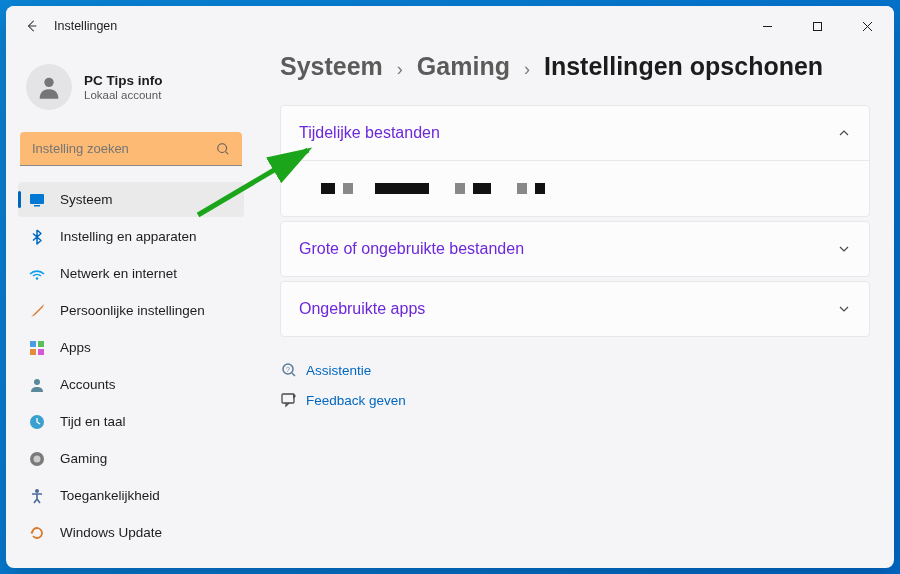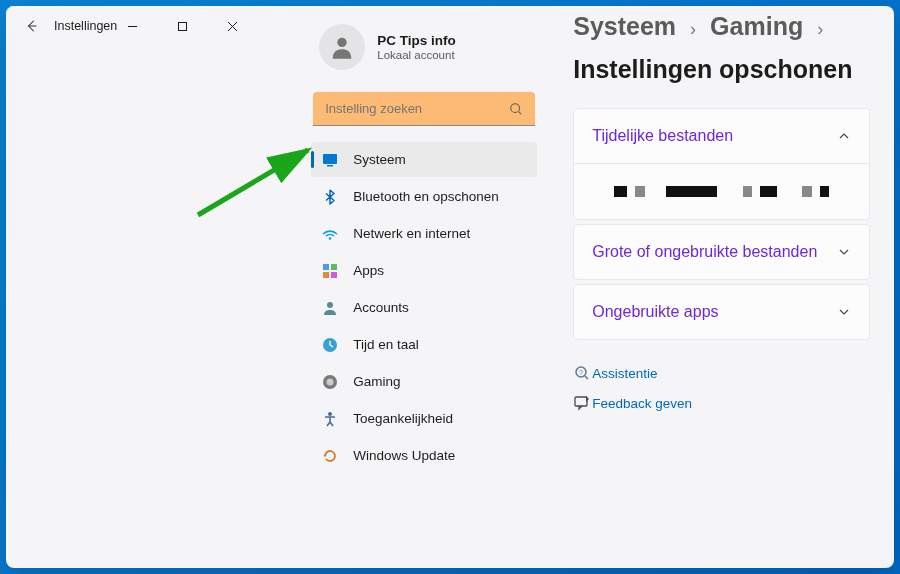--- a/index.html
+++ b/index.html
@@ -13,21 +13,21 @@
     }
     .window {
       position: absolute;
       top: 6px;
       left: 6px;
       right: 6px;
       bottom: 6px;
       background: #f5f5f7;
       border-radius: 8px;
       display: flex;
-      flex-direction: row;
+      flex-direction: column;
       box-shadow: 0 10px 30px rgba(0,0,0,0.2);
       overflow: hidden;
     }
     .titlebar {
       height: 40px;
       display: flex;
       align-items: center;
       padding: 0 12px;
       background: #f5f5f7;
     }
@@ -57,21 +57,20 @@
       display: flex;
       align-items: center;
       justify-content: center;
       cursor: pointer;
     }
     .win-ctrl svg { width: 11px; height: 11px; }
     .content {
       flex: 1;
       display: flex;
       overflow: hidden;
-      margin-left: 40px;
     }
     .sidebar {
       width: 250px;
       flex-shrink: 0;
       display: flex;
       flex-direction: column;
       padding: 0 6px;
     }
     .profile {
       display: flex;
@@ -221,21 +220,21 @@
     .redact.light { background: #888; }
     .footer-links {
       margin-top: 24px;
       display: flex;
       flex-direction: column;
       gap: 12px;
     }
     .footer-link {
       display: flex;
       align-items: center;
-      gap: 1px;
+      gap: 8px;
     }
     .footer-link span.label {
       font-size: 13.5px;
       color: #0067c0;
       cursor: pointer;
     }
     .footer-icon {
       width: 18px;
       height: 18px;
       display: flex;
@@ -315,31 +314,39 @@
               </svg>
             </div>
           <div class="nav-label">Systeem</div>
         </div>
         <div class="nav-item">
           <div class="nav-icon">
               <svg viewBox="0 0 18 18">
                 <path d="M9 2 L13 5.5 L9 9 L13 12.5 L9 16 V2 M5 5.5 L13 12.5 M5 12.5 L13 5.5" fill="none" stroke="#0067c0" stroke-width="1.5" stroke-linejoin="round"></path>
               </svg>
             </div>
-          <div class="nav-label">Bluetooth en opschonen</div>
+          <div class="nav-label">Instelling en apparaten</div>
         </div>
         <div class="nav-item">
           <div class="nav-icon">
               <svg viewBox="0 0 18 18">
                 <path d="M2 9 A10 10 0 0 1 16 9" fill="none" stroke="#0aa0e6" stroke-width="1.6"></path>
                 <path d="M5 11 A6 6 0 0 1 13 11" fill="none" stroke="#0aa0e6" stroke-width="1.6"></path>
                 <circle cx="9" cy="13.5" r="1.3" fill="#0aa0e6"></circle>
               </svg>
             </div>
           <div class="nav-label">Netwerk en internet</div>
+        </div>
+        <div class="nav-item">
+          <div class="nav-icon">
+              <svg viewBox="0 0 18 18">
+                <path d="M3 15 L6 12 L14 4 L16 2 L15 5 L7 13 L3 15 Z" fill="#d77a2e"></path>
+              </svg>
+            </div>
+          <div class="nav-label">Persoonlijke instellingen</div>
         </div>
         <div class="nav-item">
           <div class="nav-icon">
               <svg viewBox="0 0 18 18">
                 <rect x="2" y="2" width="6" height="6" fill="#4a9de0"></rect>
                 <rect x="10" y="2" width="6" height="6" fill="#5abe5a"></rect>
                 <rect x="2" y="10" width="6" height="6" fill="#e58a3a"></rect>
                 <rect x="10" y="10" width="6" height="6" fill="#d658d6"></rect>
               </svg>
             </div>

